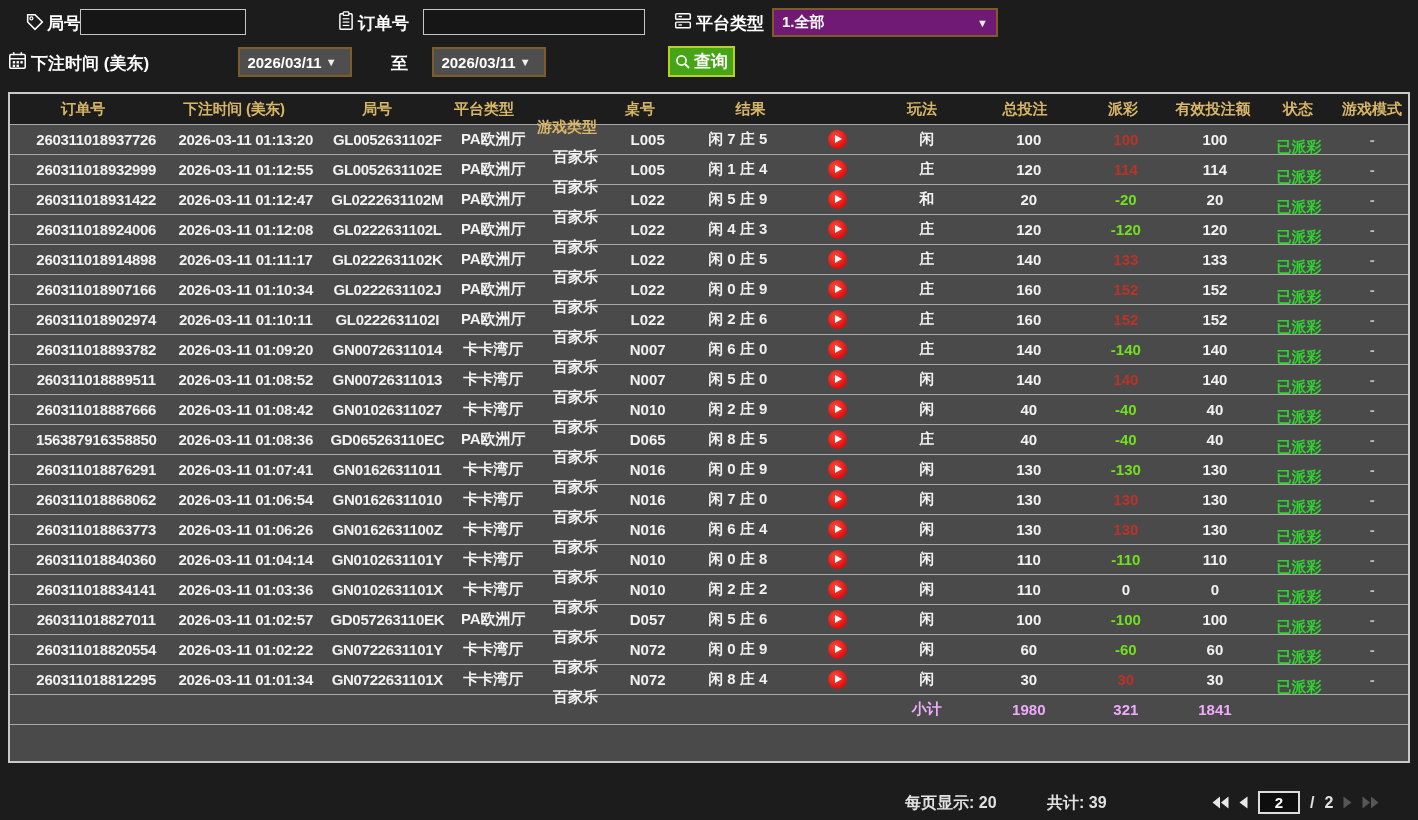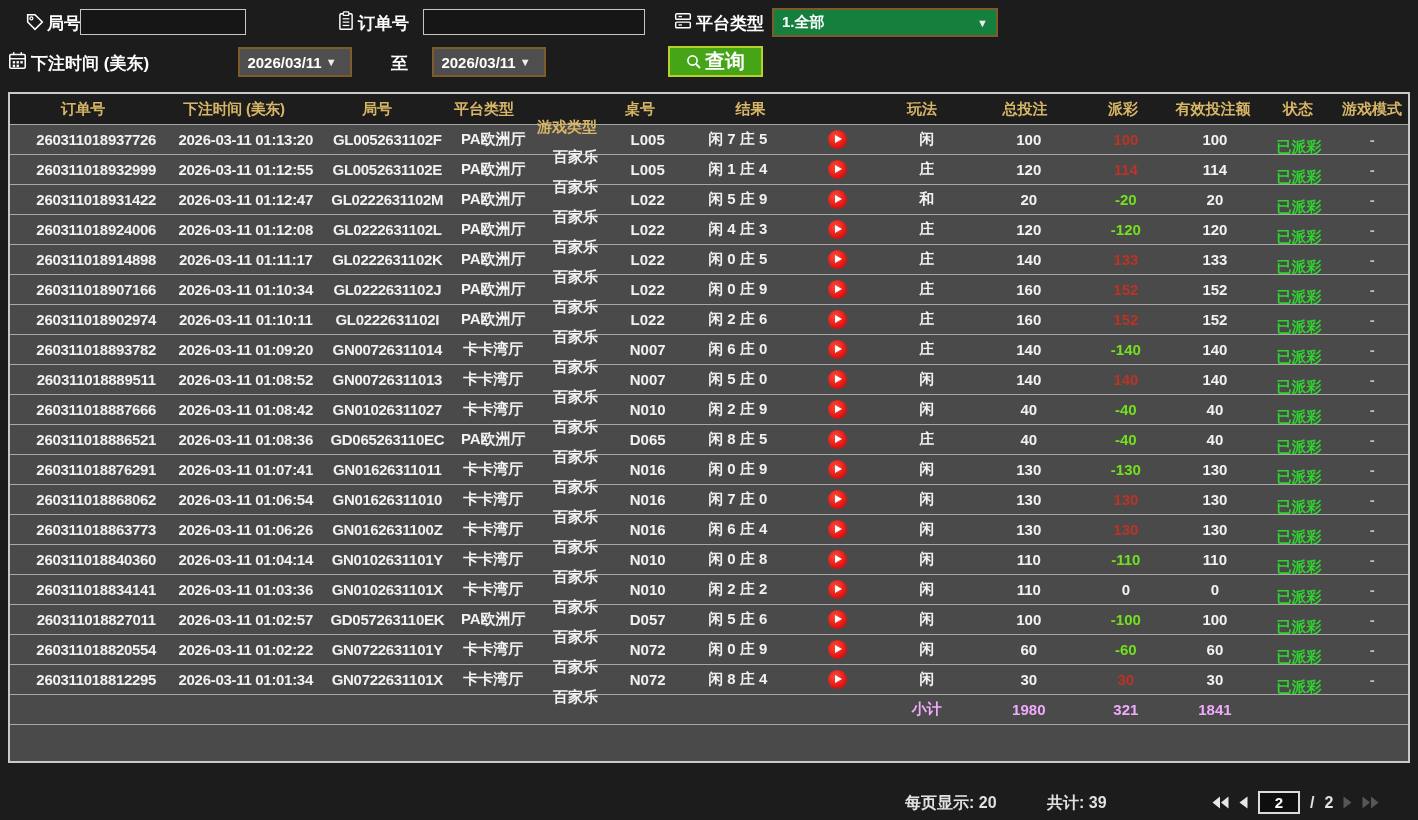--- a/index.html
+++ b/index.html
@@ -7,28 +7,28 @@
   body { background:#1c1c1c; font-family:"Liberation Sans","DejaVu Sans",sans-serif; }
   .app { position:relative; width:1418px; height:820px; }
 
   
   .filter-bar { position:absolute; top:0; left:0; width:100%; height:92px; }
   .fitem { position:absolute; }
   .flabel { color:#ffffff; font-size:17px; font-weight:bold; white-space:nowrap; }
   .ficon { width:18px; height:18px; display:inline-block; }
   .text-input { background:#161616; border:1px solid #c6c6c6; color:#fff; font-size:15px;
                 padding:0 6px; outline:none; }
-  .sel { background:#15803d; border:2px solid #7d5c2a; color:#fff; font-weight:bold;
+  .sel { background:#701a75; border:2px solid #7d5c2a; color:#fff; font-weight:bold;
          font-size:15px; display:flex; align-items:center; cursor:pointer;justify-content:flex-end; }
   .sel .sel-text { flex:1; padding-left:8px; white-space:nowrap; }
   .sel .caret { font-size:11px; color:#eee; padding-right:8px; }
   .date-sel { background:#4e4e4e; justify-content:center; }
   .date-sel .sel-text { flex:none; padding:0 4px 0 2px; }
   .search-btn { background:#46a417; border:2px solid #b9cf2b; color:#fff; font-weight:bold;
-                font-size:20px; display:flex; align-items:center; gap:3px; padding:0 16px;
+                font-size:17px; display:flex; align-items:center; gap:3px; padding:0 5px;
                 height:31px; cursor:pointer; font-family:inherit; }
 
   
   .table-wrap { position:absolute; top:92px; left:8px; width:1402px; height:671px;
                 border:2px solid #c9c9c9; background:#4a4a4a; }
   .thead { display:flex; height:30px; align-items:center; background:#1d1d1d; }
   .thead .hcell { color:#d8b667; font-size:15px; font-weight:bold; text-align:center; }
   .trow { display:flex; height:30px; align-items:center; background:#4a4a4a;
           border-top:1px solid #a8a8a8;padding-left:14px; }
   .cell { color:#f2f2f2; font-size:15px; font-weight:bold; text-align:center;
@@ -317,21 +317,21 @@
     <span class="cell col-playbtn"><span class="play-btn"></span></span>
     <span class="cell col-play">闲</span>
     <span class="cell col-bet">40</span>
     <span class="cell col-payout pay-neg">-40</span>
     <span class="cell col-valid">40</span>
     <span class="cell col-status">已派彩</span>
     <span class="cell col-mode">-</span>
   </div>
 
   <div class="trow">
-    <span class="cell col-order">260311018886521</span>
+    <span class="cell col-order">156387916358850</span>
     <span class="cell col-time">2026-03-11 01:08:36</span>
     <span class="cell col-round">GD065263110EC</span>
     <span class="cell col-platform">PA欧洲厅</span>
     <span class="cell col-game">百家乐</span>
     <span class="cell col-table">D065</span>
     <span class="cell col-result">闲 8 庄 5</span>
     <span class="cell col-playbtn"><span class="play-btn"></span></span>
     <span class="cell col-play">庄</span>
     <span class="cell col-bet">40</span>
     <span class="cell col-payout pay-neg">-40</span>

